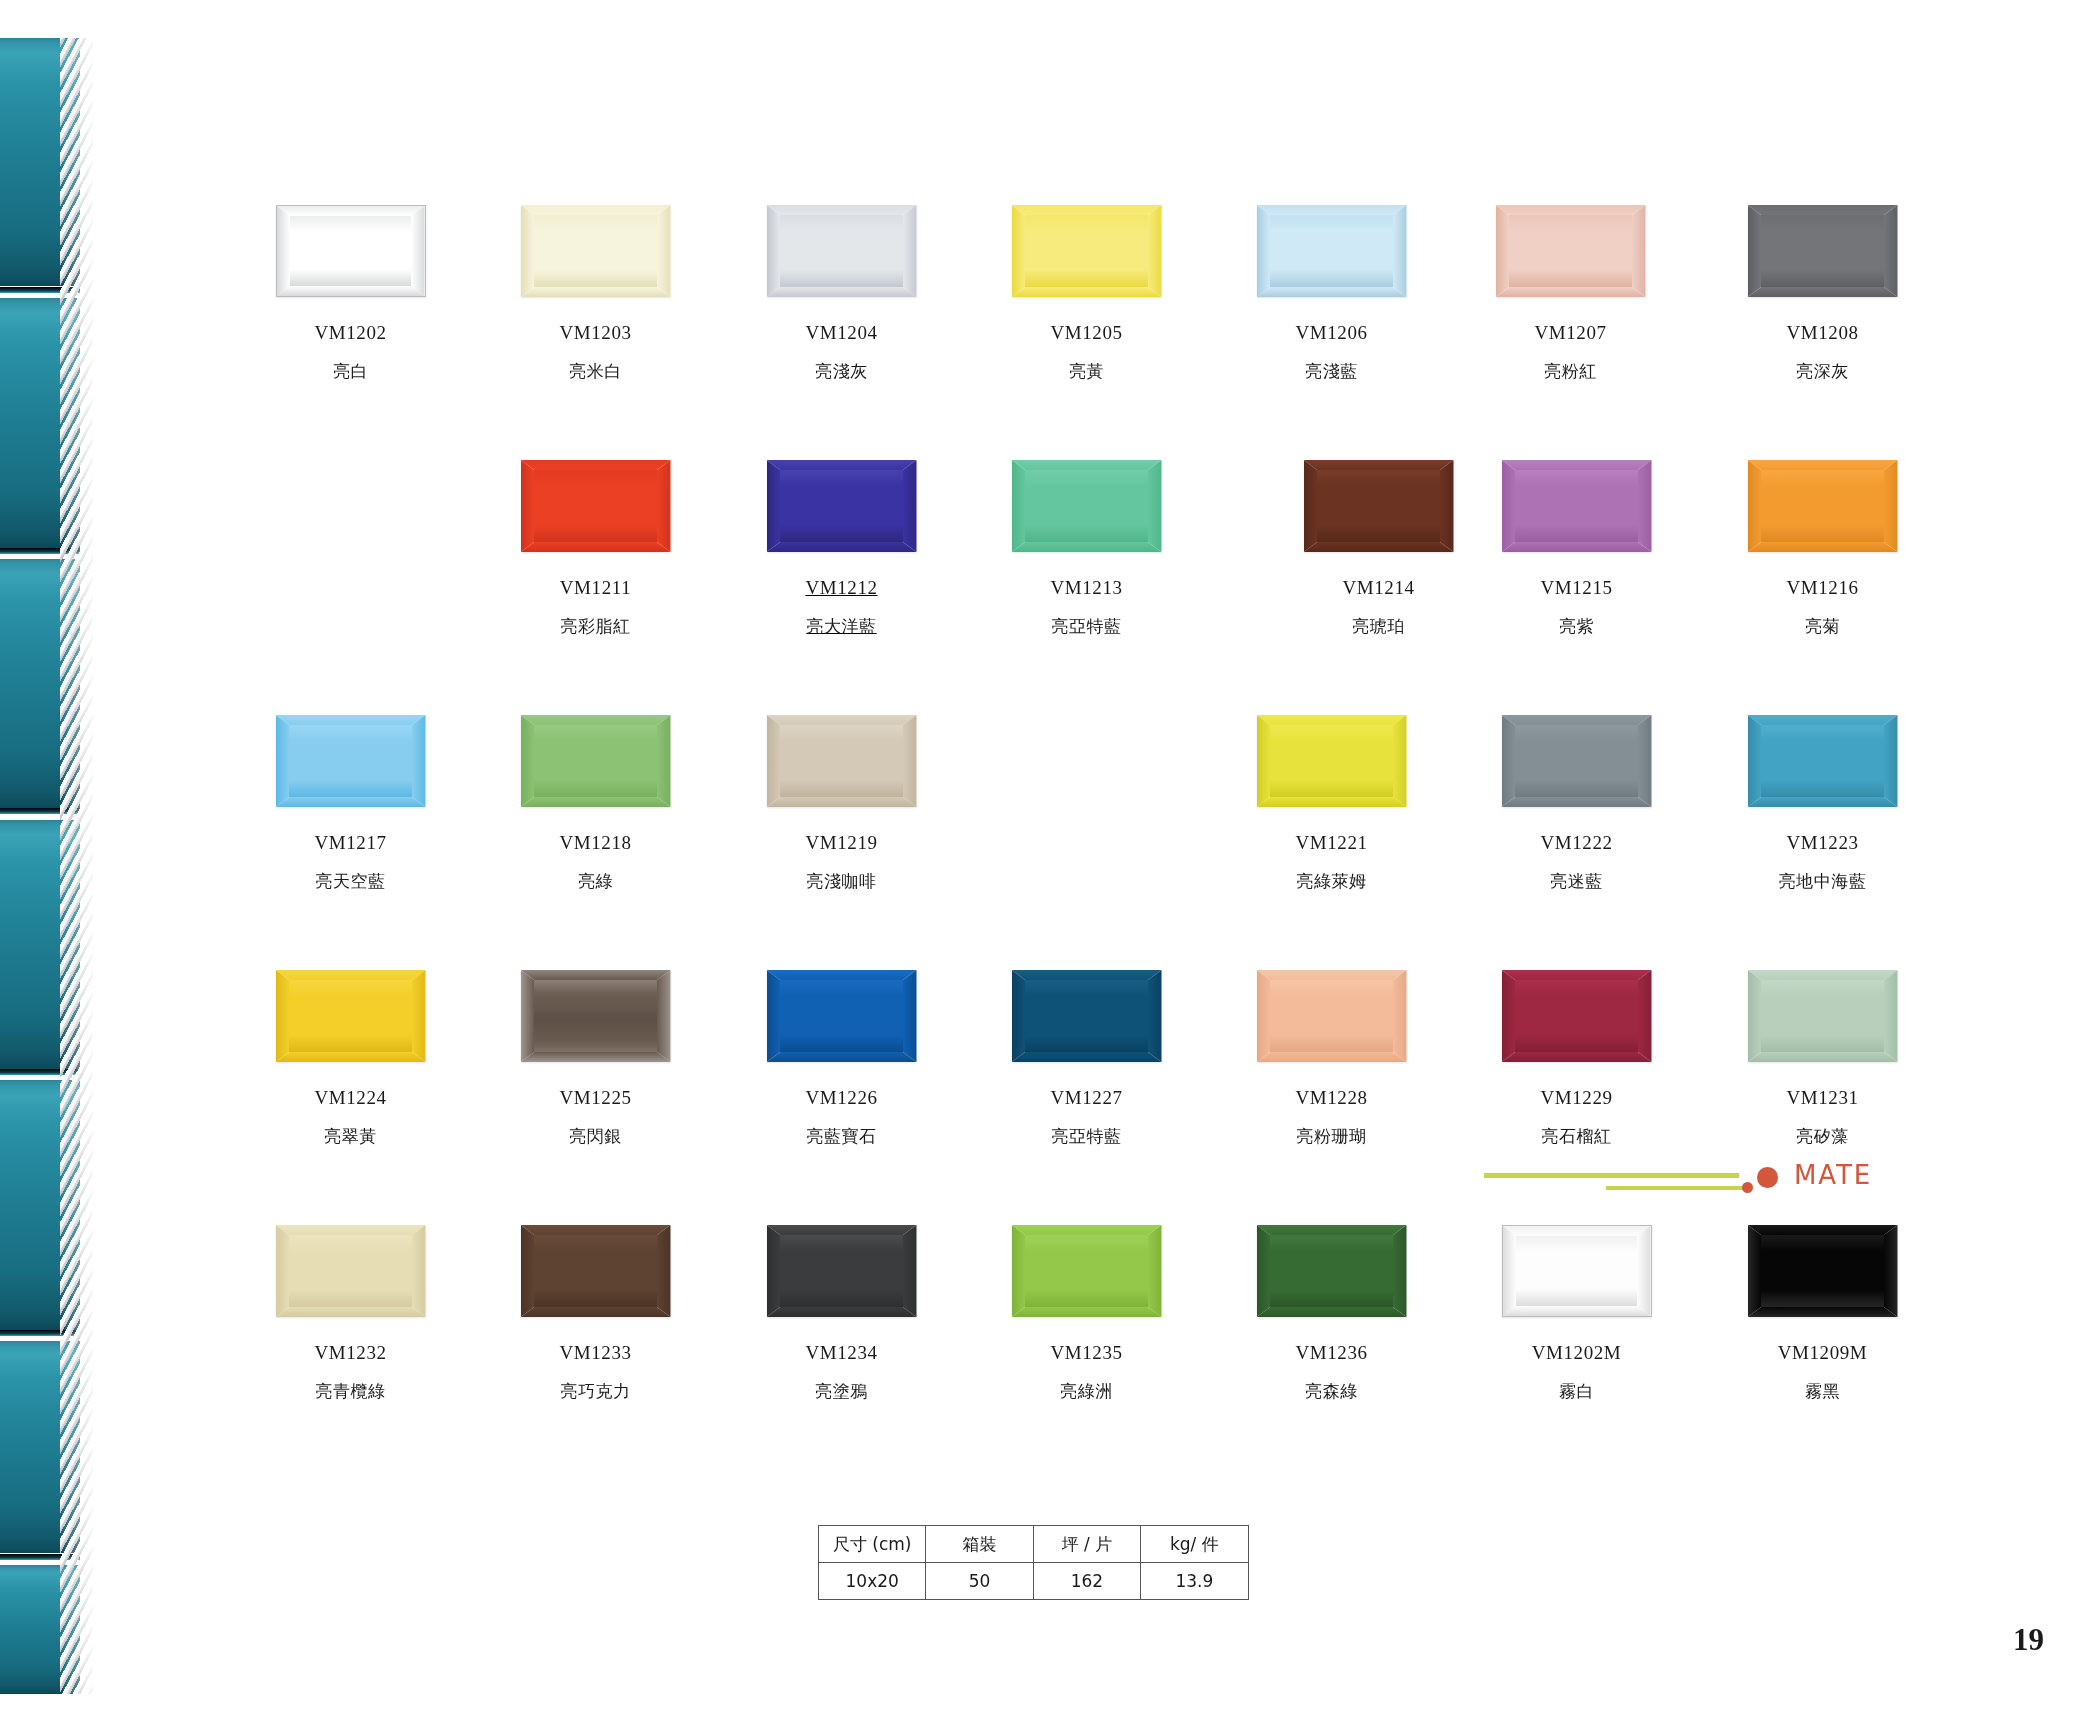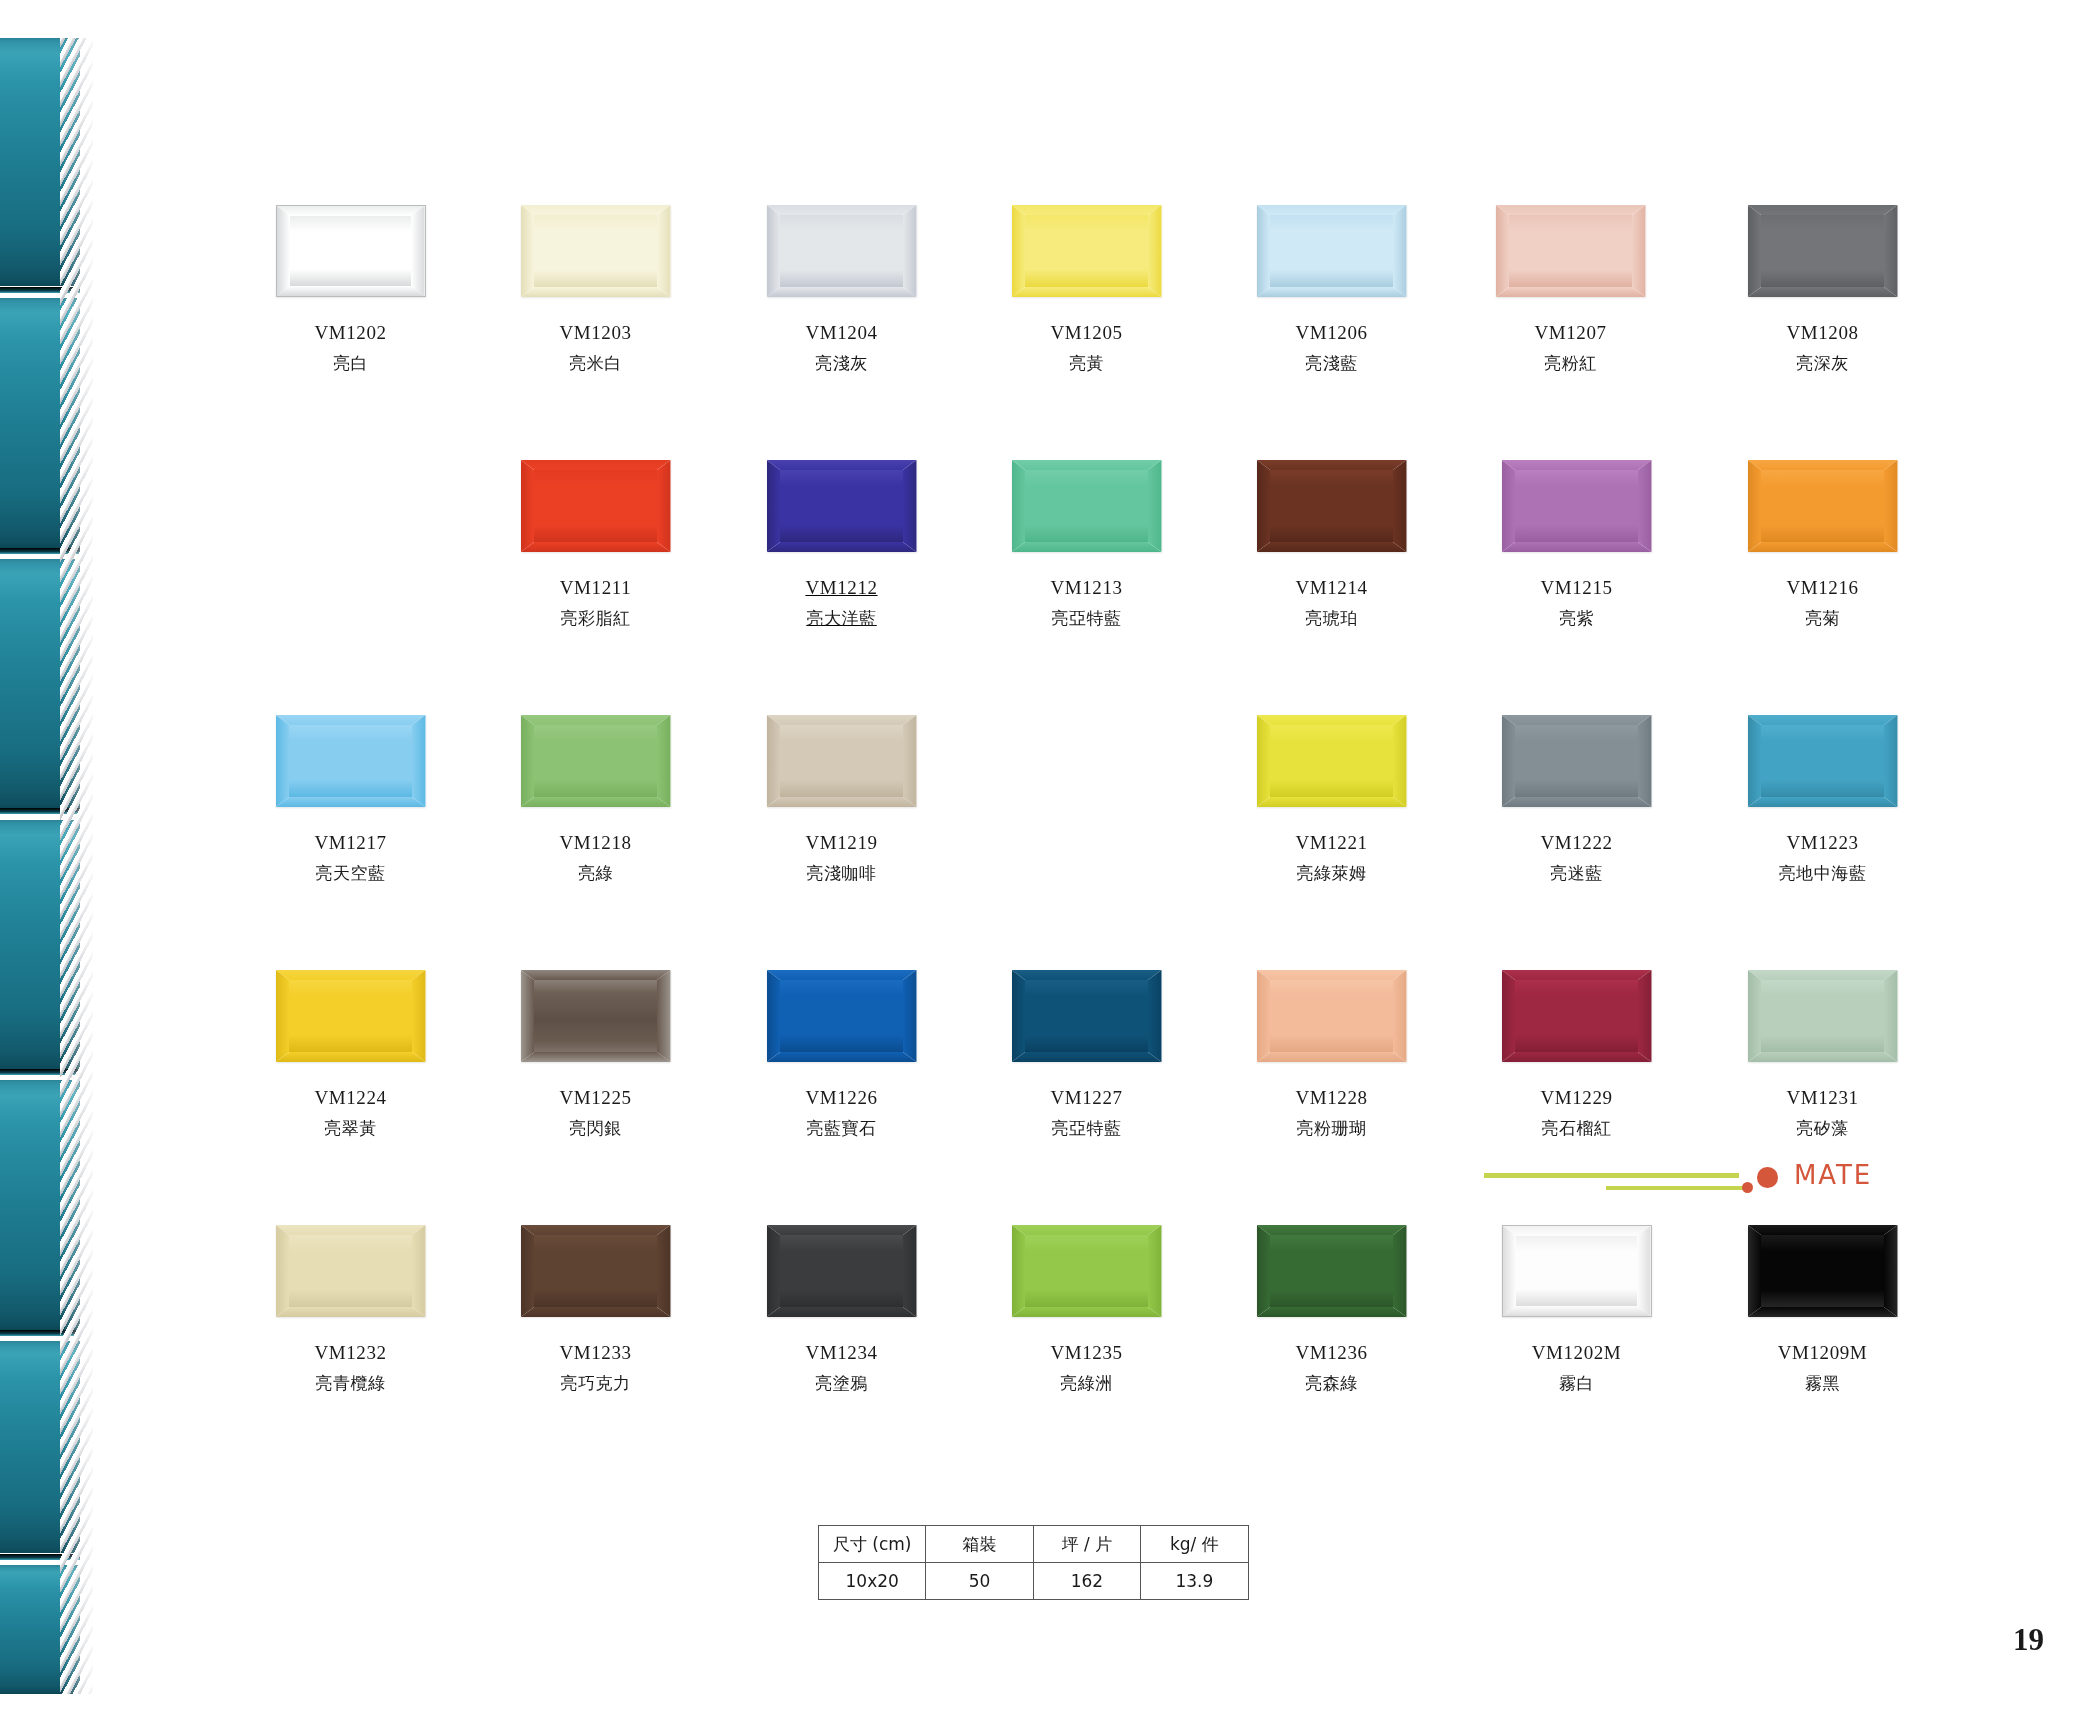--- a/index.html
+++ b/index.html
@@ -132,21 +132,21 @@
     font-size: 19px;
     letter-spacing: 0.6px;
     color: #1a1a1a;
     margin-top: 18.6px;
     line-height: 1.05;
   }
   .cname {
     font-family: "DejaVu Sans", sans-serif;
     font-size: 17px;
     color: #1a1a1a;
-    margin-top: 12px;
+    margin-top: 20px;
     letter-spacing: 0.6px;
     line-height: 1.05;
   }
 
   
   #mate-marker {
     position: absolute;
     left: 1484px;
     top: 1156px;
     width: 397px;
@@ -358,21 +358,21 @@
             <div class="bv top" style="background: linear-gradient(rgb(114, 205, 169) 0%, rgb(100, 198, 158) 100%);"></div>
             <div class="bv bottom" style="background: linear-gradient(rgb(100, 198, 158) 0%, rgb(79, 182, 140) 100%);"></div>
             <div class="bv left" style="background: linear-gradient(90deg, rgb(79, 182, 140) 0%, rgb(100, 198, 158) 100%);"></div>
             <div class="bv right" style="background: linear-gradient(90deg, rgb(100, 198, 158) 0%, rgb(79, 182, 140) 100%);"></div>
             <div class="face" style="background: linear-gradient(rgb(114, 205, 169) 0%, rgb(100, 198, 158) 22%, rgb(100, 198, 158) 76%, rgb(79, 182, 140) 100%);"></div>
           </div>
         </div>
         <div class="code">VM1213</div>
         <div class="cname">亮亞特藍</div>
       </div>
-      <div class="cell" style="left: 981px;">
+      <div class="cell" style="left: 1028px;">
         <div class="tile-wrap">
           <div class="tile">
             <div class="bv top" style="background: linear-gradient(rgb(122, 60, 41) 0%, rgb(107, 51, 34) 100%);"></div>
             <div class="bv bottom" style="background: linear-gradient(rgb(107, 51, 34) 0%, rgb(87, 40, 26) 100%);"></div>
             <div class="bv left" style="background: linear-gradient(90deg, rgb(87, 40, 26) 0%, rgb(107, 51, 34) 100%);"></div>
             <div class="bv right" style="background: linear-gradient(90deg, rgb(107, 51, 34) 0%, rgb(87, 40, 26) 100%);"></div>
             <div class="face" style="background: linear-gradient(rgb(122, 60, 41) 0%, rgb(107, 51, 34) 22%, rgb(107, 51, 34) 76%, rgb(87, 40, 26) 100%);"></div>
           </div>
         </div>
         <div class="code">VM1214</div>

